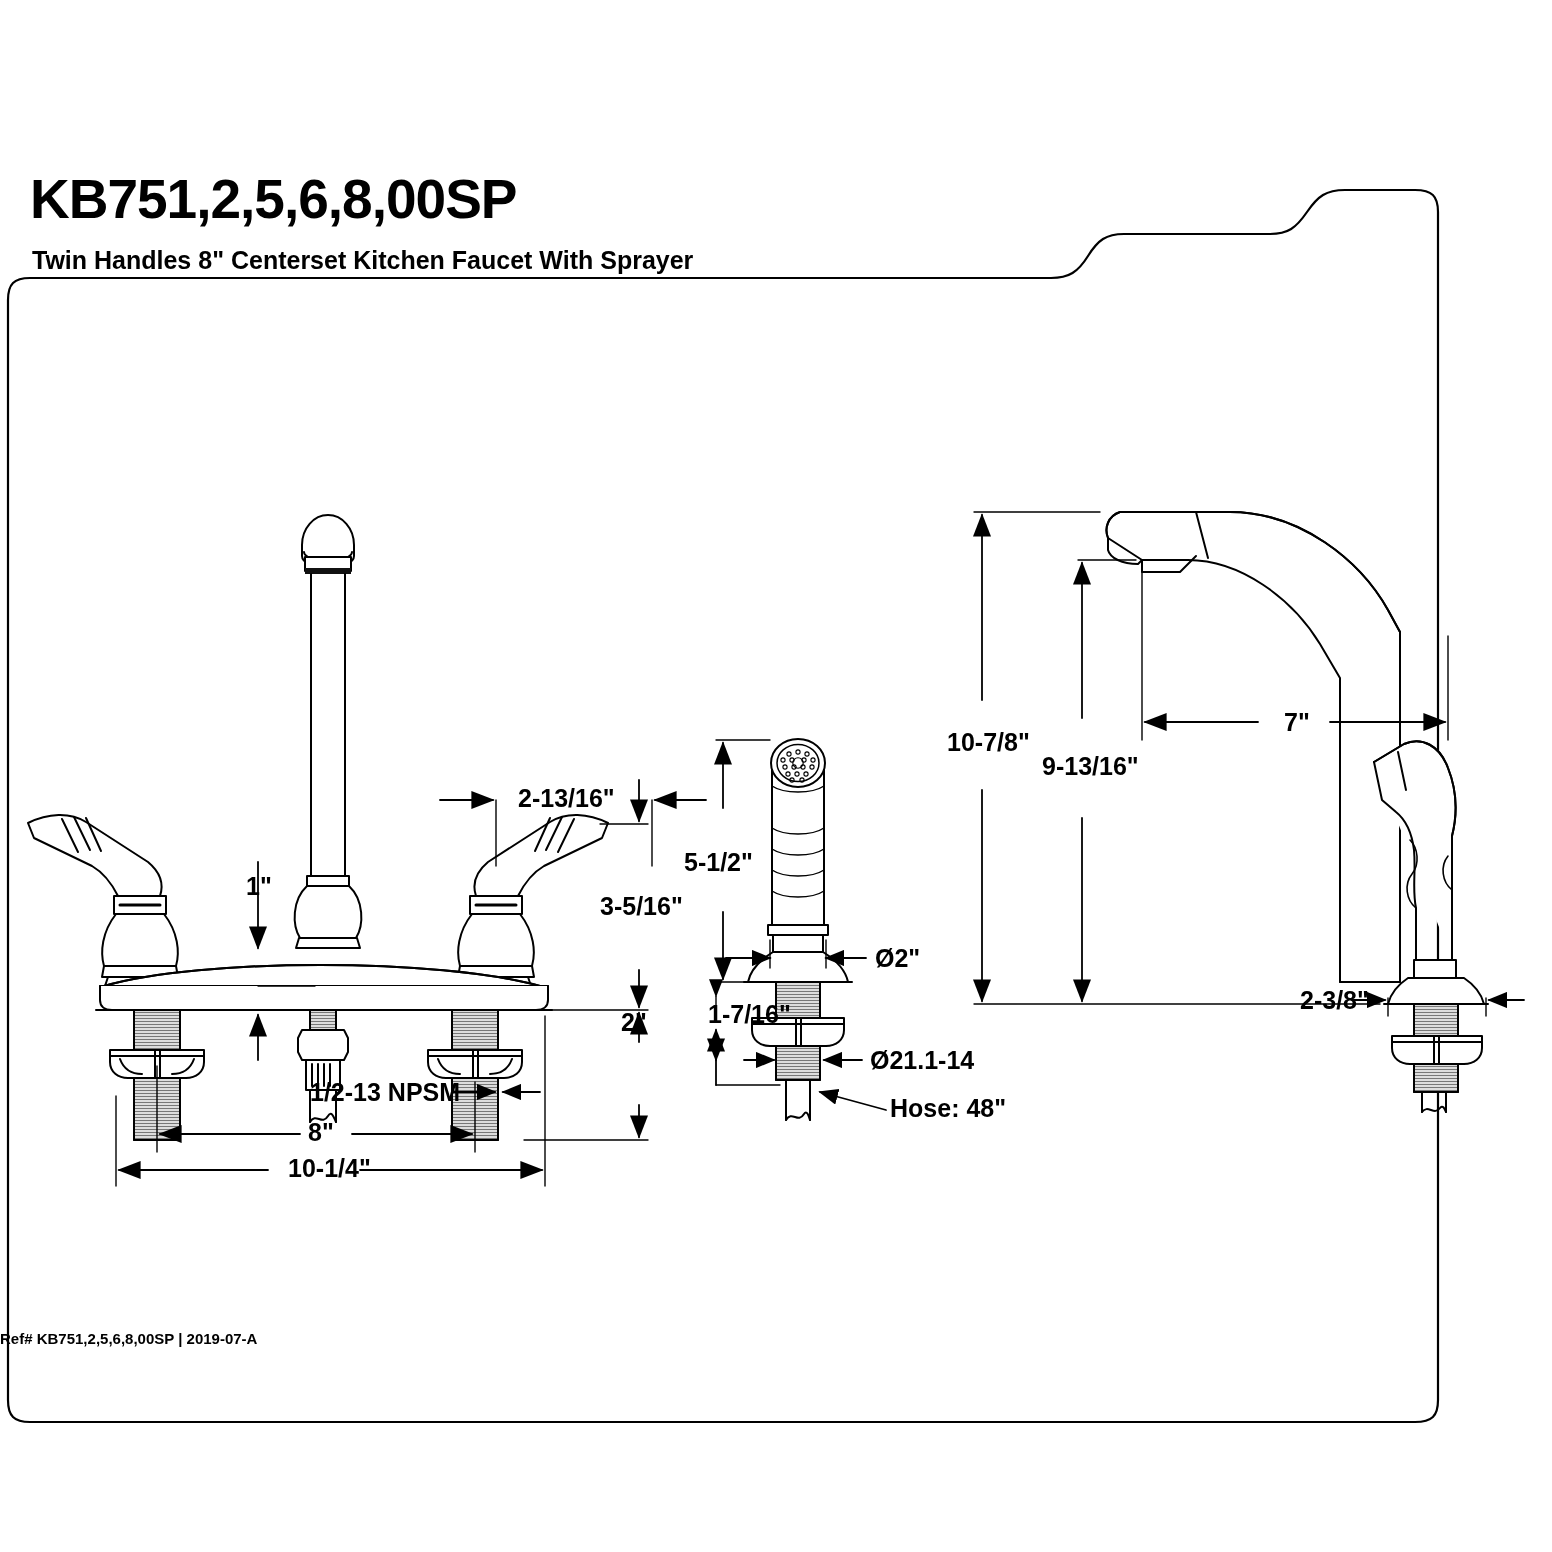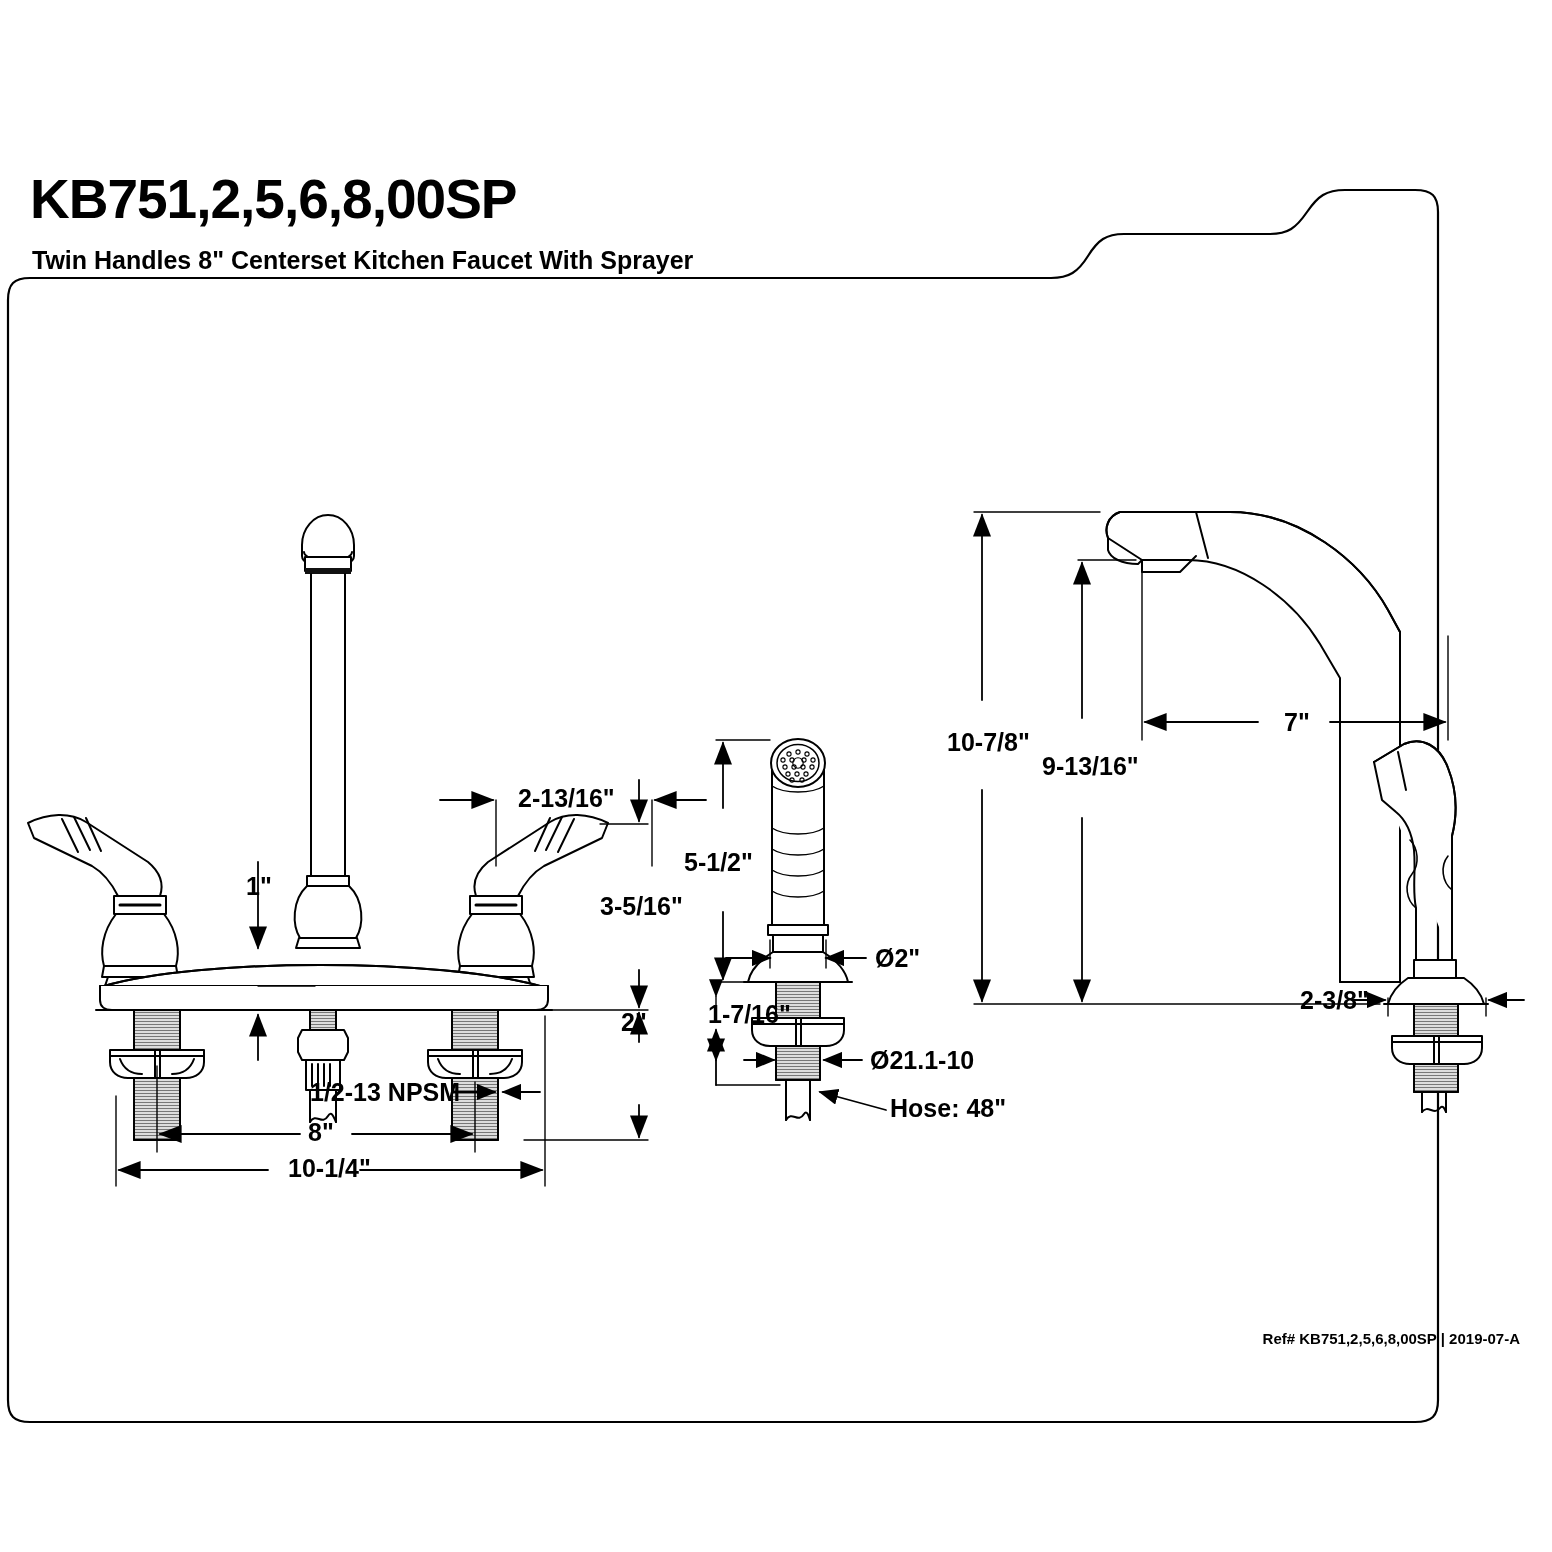--- a/index.html
+++ b/index.html
@@ -2,21 +2,21 @@
 <html><head>
 <meta charset="utf-8">
 <style>
   html,body{margin:0;padding:0;background:#ffffff;}
   body{width:1552px;height:1552px;position:relative;overflow:hidden;
        font-family:"Liberation Sans","DejaVu Sans",sans-serif;color:#000;}
   #sheet{position:absolute;left:0;top:0;width:1552px;height:1552px;border-radius:22px;}
   .abs{position:absolute;}
   #title{left:30px;top:172px;font-size:55px;font-weight:bold;letter-spacing:-1px;line-height:1;}
   #subtitle{left:32px;top:248px;font-size:25px;font-weight:bold;line-height:1;}
-  #refnote{left:0;top:1330px;width:1520px;text-align:right;font-size:15px;font-weight:bold;}
+  #refnote{left:0;top:1330px;width:1520px;text-align:left;font-size:15px;font-weight:bold;}
   .dim{font-size:25px;font-weight:bold;white-space:nowrap;}
   svg{position:absolute;left:0;top:0;}
 </style>
 </head>
 <body>
 
 <div id="sheet">
 
   <svg width="1552" height="1552">
     <g fill="none" stroke="#000" stroke-width="2.2" stroke-linejoin="round" stroke-linecap="round">
@@ -325,21 +325,21 @@
   <div class="abs dim" style="left:600px;top:892px;">3-5/16"</div>
   <div class="abs dim" style="left:246px;top:872px;">1"</div>
   <div class="abs dim" style="left:621px;top:1008px;">2"</div>
   <div class="abs dim" style="left:310px;top:1078px;">1/2-13 NPSM</div>
   <div class="abs dim" style="left:308px;top:1118px;">8"</div>
   <div class="abs dim" style="left:288px;top:1154px;">10-1/4"</div>
 
   <div class="abs dim" style="left:684px;top:848px;">5-1/2"</div>
   <div class="abs dim" style="left:875px;top:944px;">Ø2"</div>
   <div class="abs dim" style="left:708px;top:1000px;">1-7/16"</div>
-  <div class="abs dim" style="left:870px;top:1046px;">Ø21.1-10</div>
+  <div class="abs dim" style="left:870px;top:1046px;">Ø21.1-14</div>
   <div class="abs dim" style="left:890px;top:1094px;">Hose: 48"</div>
 
   <div class="abs dim" style="left:947px;top:728px;">10-7/8"</div>
   <div class="abs dim" style="left:1042px;top:752px;">9-13/16"</div>
   <div class="abs dim" style="left:1284px;top:708px;">7"</div>
   <div class="abs dim" style="left:1300px;top:986px;">2-3/8"</div>
 
 </div>
 
 </body></html>

